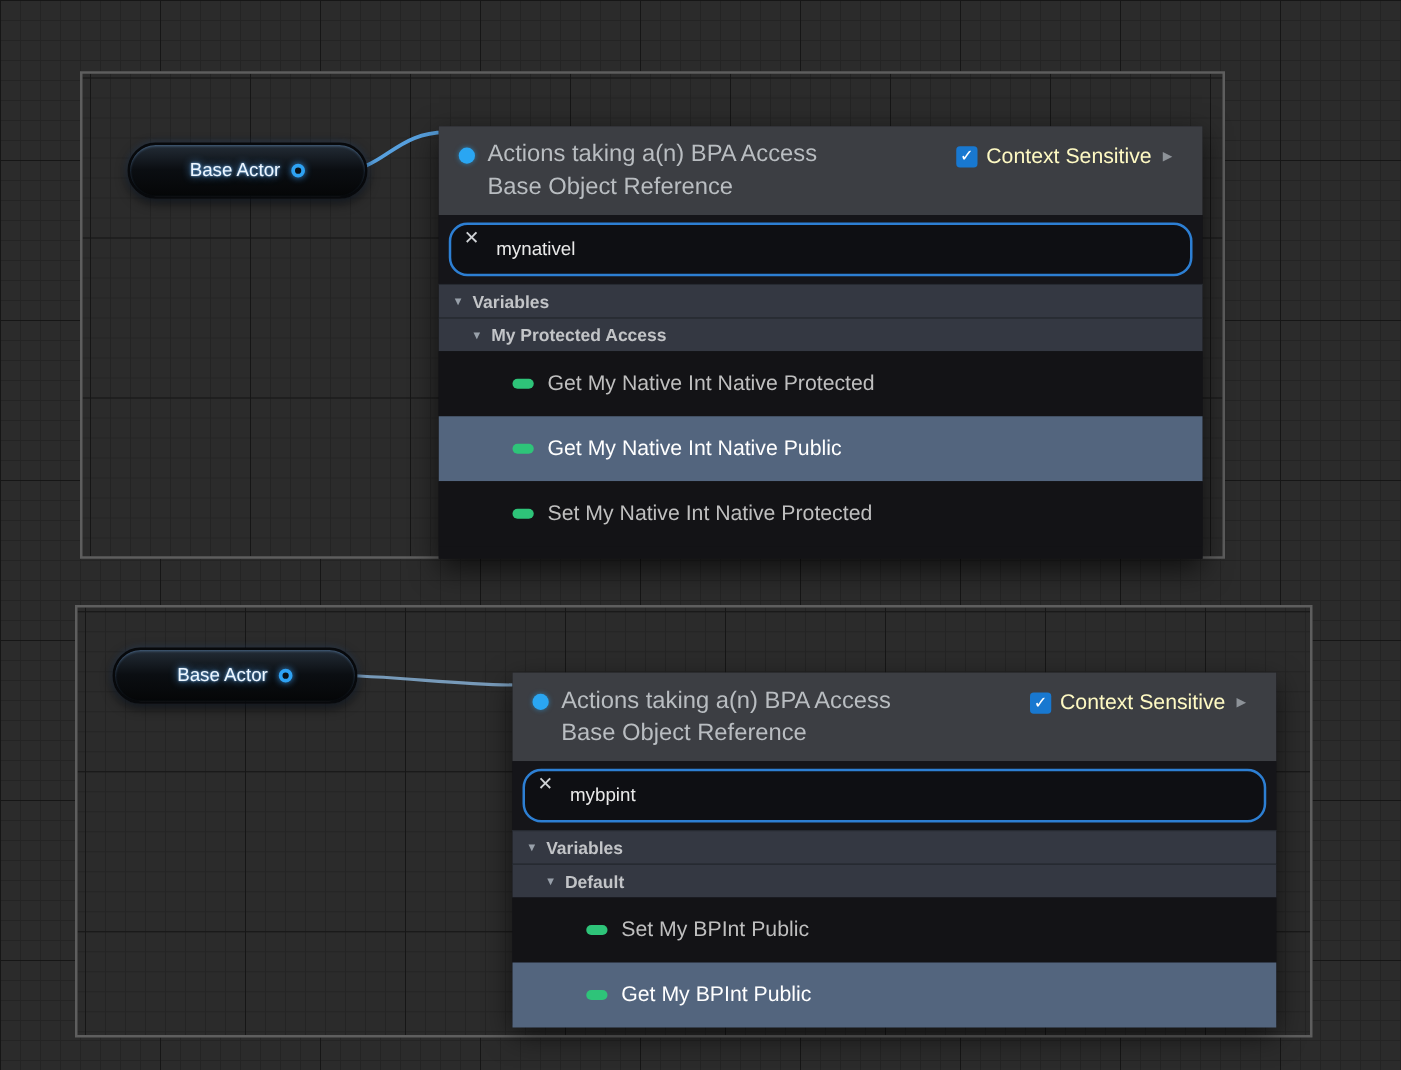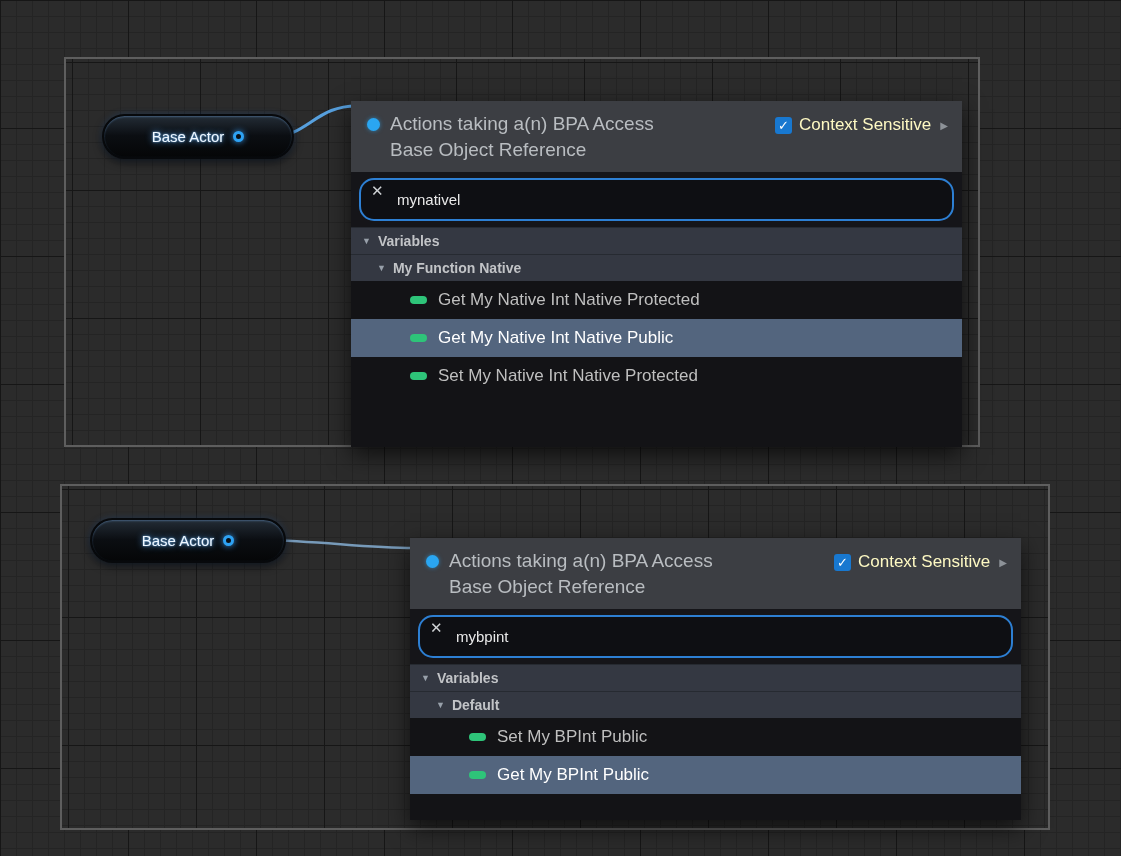--- a/index.html
+++ b/index.html
@@ -56,21 +56,21 @@
     position:absolute; width:611px;
     display:flex; flex-direction:column;
     background:#131316;
     box-shadow:0 8px 22px rgba(0,0,0,.65);
   }
   #menu1 { left:285px; top:42px; height:346px; }
   #menu2 { left:348px; top:52px; height:282px; }
 
   .menu-header {
     background:#3c3e43;
-    padding:10px 14px 9px 12px;
+    padding:10px 24px 9px 12px;
     display:flex; align-items:flex-start;
   }
   .title-dot {
     width:13px; height:13px; border-radius:50%;
     background:#2aa6f2; flex:none;
     margin:7px 10px 0 4px;
     box-shadow:0 0 4px rgba(42,166,242,.6);
   }
   .menu-title {
     color:#b9bdc1; font-size:19px; line-height:26px;
@@ -115,21 +115,21 @@
     border-top:1px solid #262a31;
     display:flex; align-items:center;
     color:#c2c4c7; font-weight:bold; font-size:14px;
     cursor:pointer;
   }
   .cat-row.level1 { padding-left:11px; }
   .cat-row.level2 { padding-left:26px; }
   .tri-icon { color:#98a0aa; font-size:9px; margin-right:7px; }
 
   .item-row {
-    height:38px; flex:none;
+    height:52px; flex:none;
     display:flex; align-items:center; gap:11px;
     padding-left:59px;
     background:#131316;
     color:#bfbfbf; font-size:17px;
     cursor:pointer;
   }
   .item-row.selected { background:#53657e; color:#ffffff; }
   .var-pill {
     width:17px; height:8px; border-radius:4px;
     background:#2ec479; flex:none;
@@ -166,21 +166,21 @@
     <div class="search-row">
       <input class="search-input" value="mynativel" style="">
       <span class="clear-icon">✕</span>
     </div>
     <div class="cat-row level1">
       <span class="tri-icon">▼</span>
       <span>Variables</span>
     </div>
     <div class="cat-row level2">
       <span class="tri-icon">▼</span>
-      <span>My Function Native</span>
+      <span>My Protected Access</span>
     </div>
     <div class="item-row">
       <span class="var-pill"></span>
       <span>Get My Native Int Native Protected</span>
     </div>
     <div class="item-row selected">
       <span class="var-pill"></span>
       <span>Get My Native Int Native Public</span>
     </div>
     <div class="item-row">

